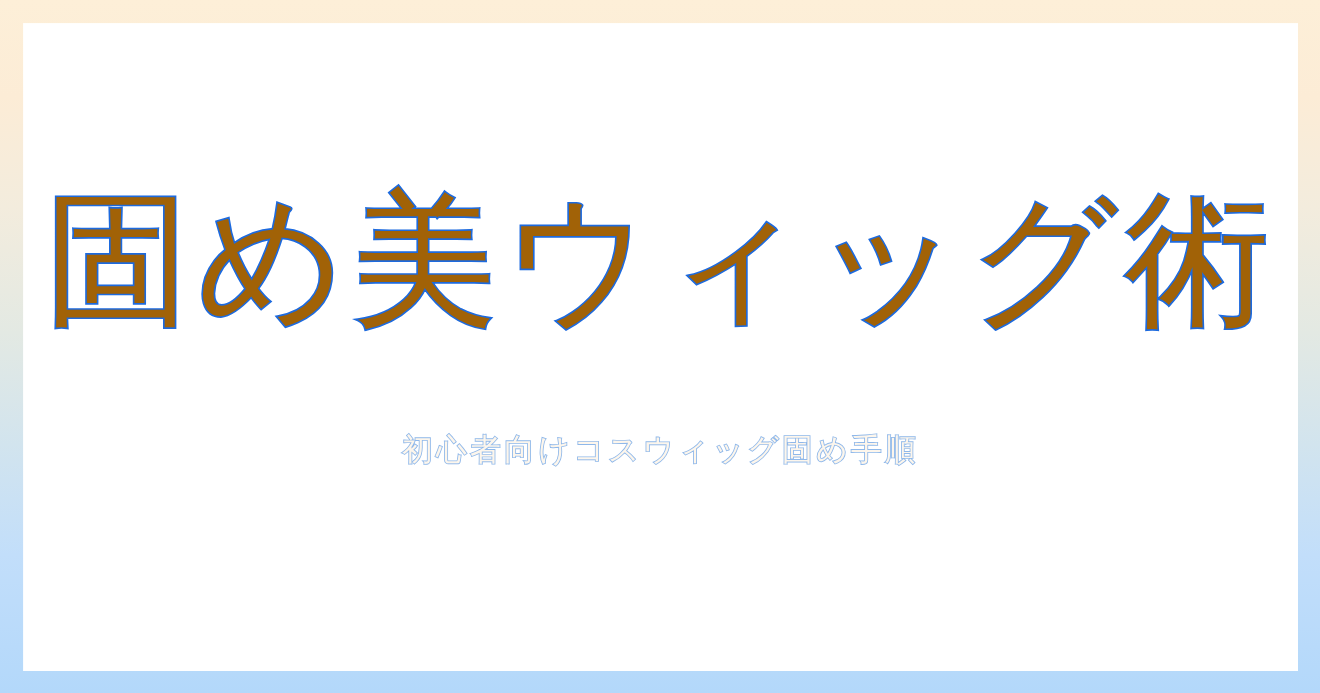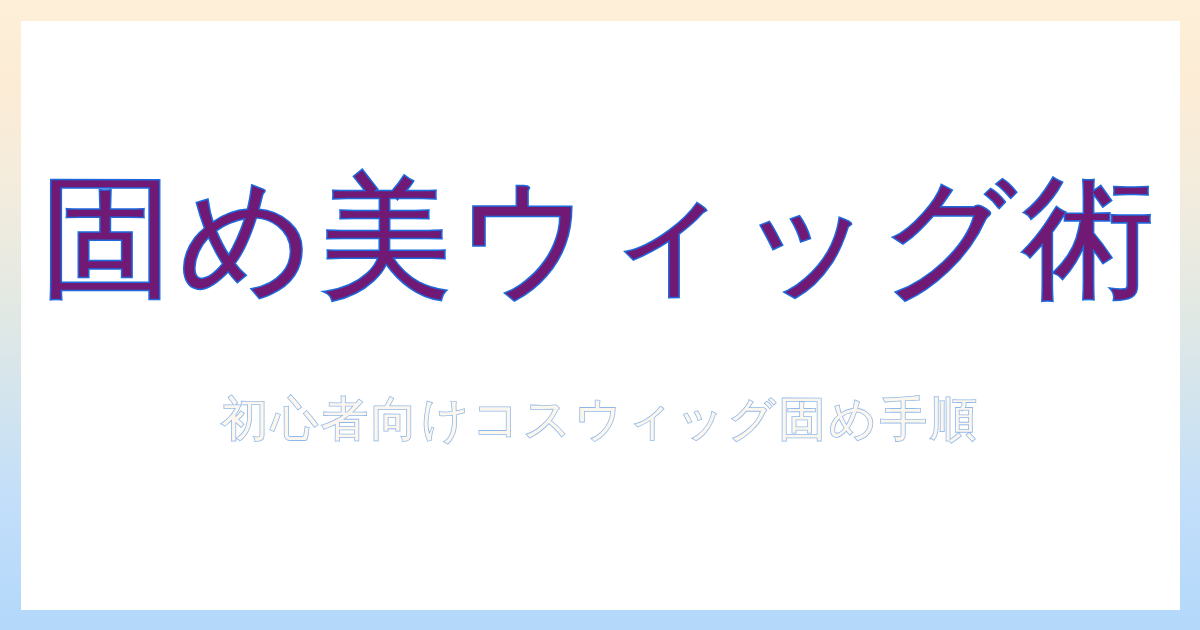--- a/index.html
+++ b/index.html
@@ -51,38 +51,38 @@
   }
 
   .title {
     display: inline-block;
     font-family: "DejaVu Sans", "Liberation Sans", sans-serif;
     font-size: 132px;
     line-height: 1.0;
     font-weight: 400;
     letter-spacing: 6px;
     white-space: nowrap;
-    color: #701a75;
+    color: #a16207;
     -webkit-text-stroke: 3px #1d6ade;
     paint-order: stroke fill;
     text-stroke: 3px #1d6ade;
   }
 
   .subtitle-wrap {
     position: absolute;
     left: 0;
     right: 0;
     top: 374px;
     text-align: center;
   }
 
   .subtitle {
     display: inline-block;
     font-family: "DejaVu Sans", "Liberation Sans", sans-serif;
-    font-size: 47px;
+    font-size: 28px;
     line-height: 1.0;
     font-weight: 400;
     letter-spacing: 3px;
     white-space: nowrap;
     color: #fdf6ec;
     -webkit-text-stroke: 1.6px #8fb8ea;
     paint-order: stroke fill;
     text-stroke: 1.6px #8fb8ea;
   }
 </style>

